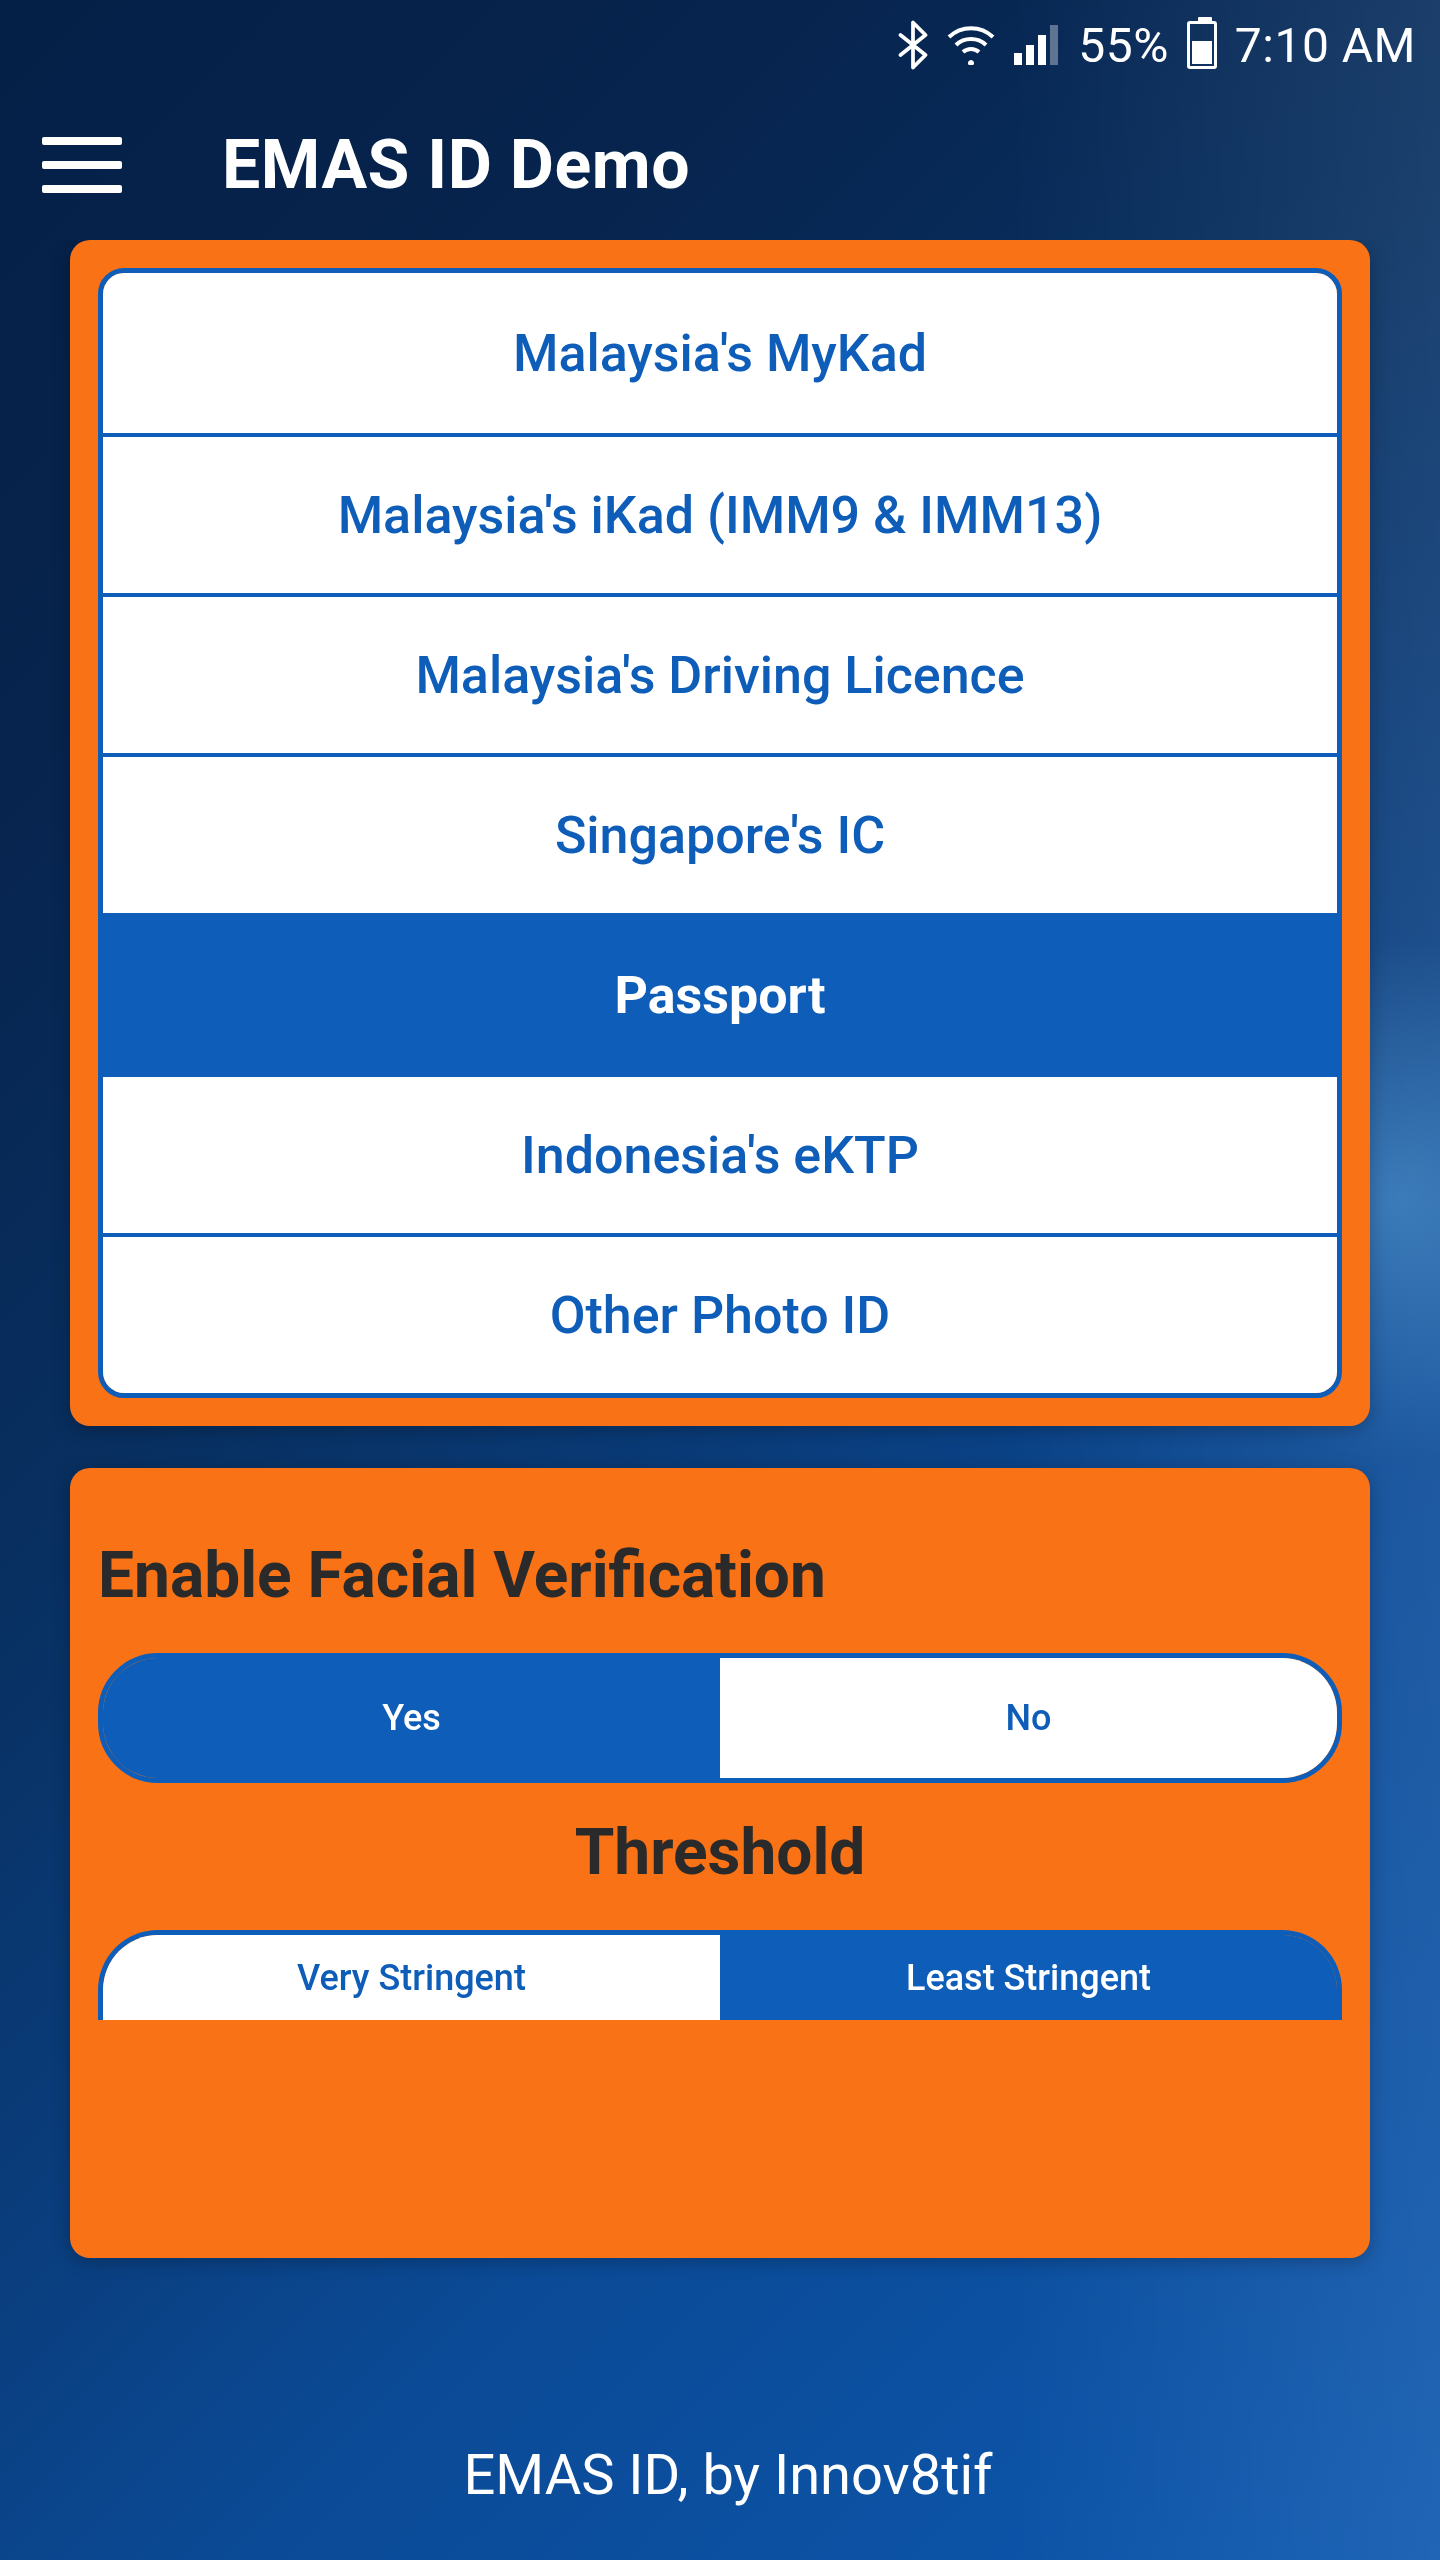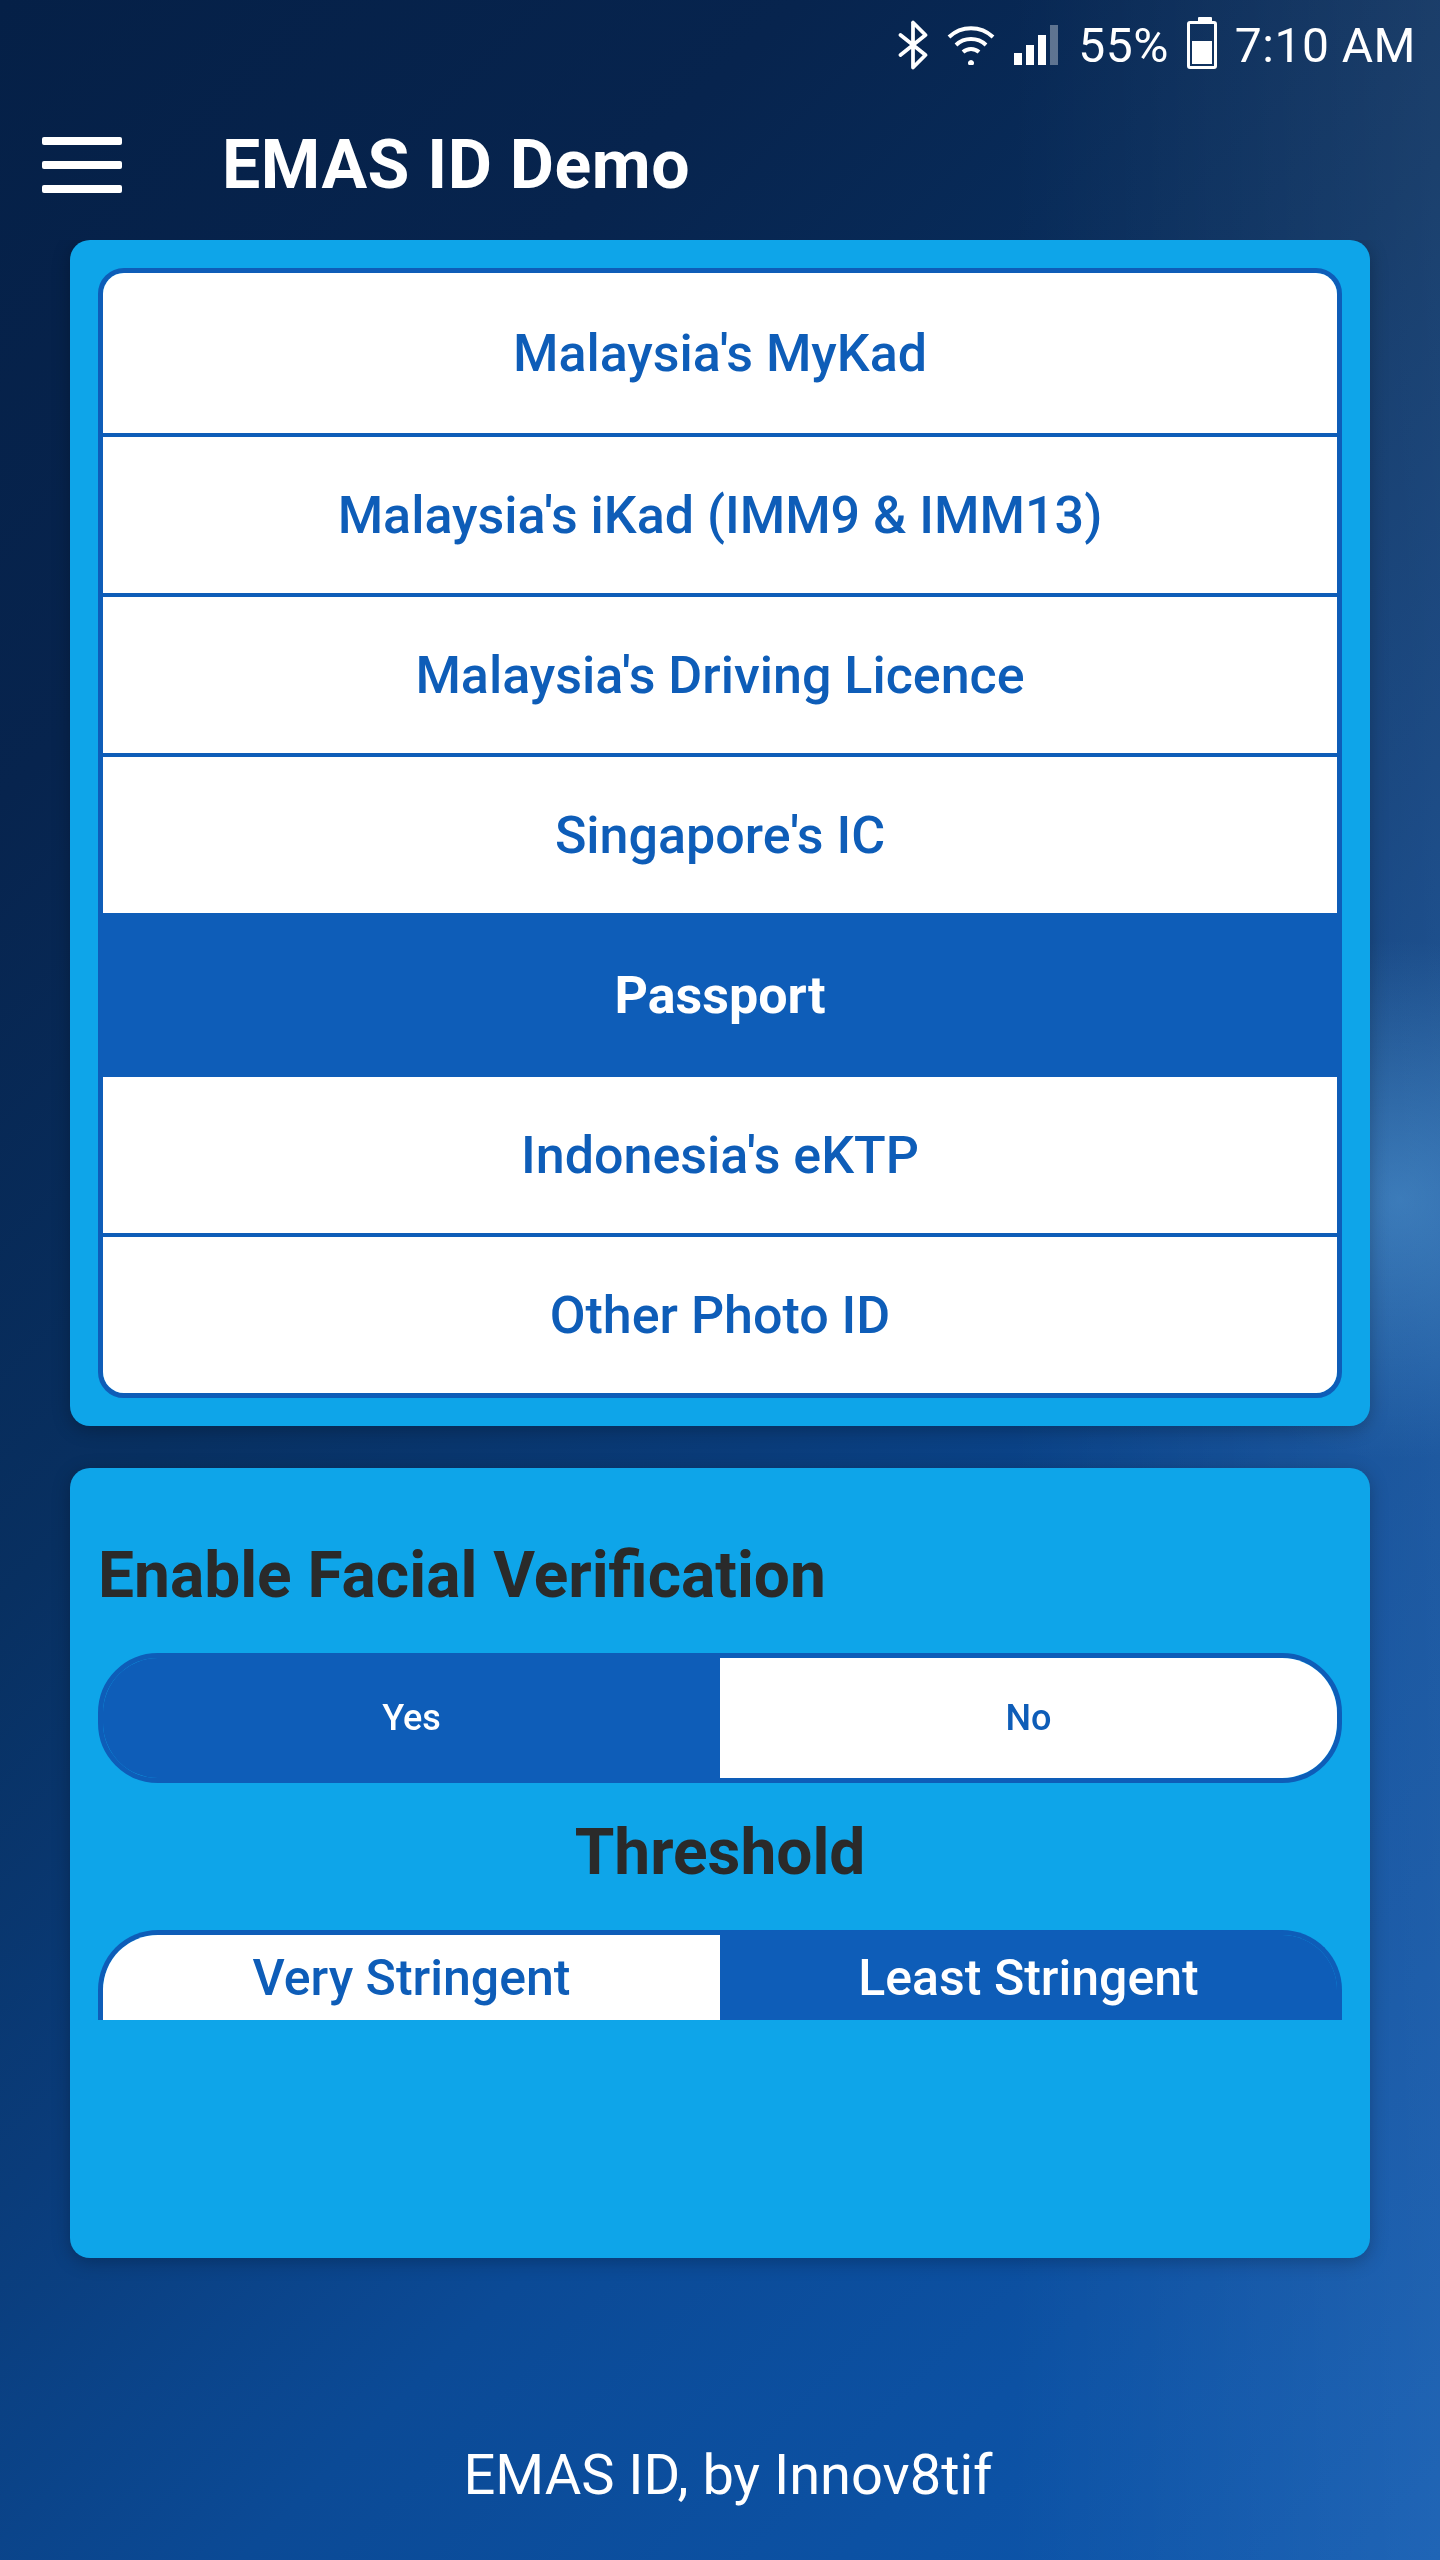--- a/index.html
+++ b/index.html
@@ -57,21 +57,21 @@
   .content {
     position:absolute;
     top:240px; 
     left:0; right:0;
     bottom:170px; 
     padding:0 70px 0 70px;
     overflow:hidden;
   }
 
   .card {
-    background:#0ea5e9;
+    background:#f97316;
     border-radius:20px;
     box-shadow:0 4px 18px rgba(0,0,0,0.25);
     padding:28px 28px;
     margin-bottom:42px;
   }
 
   
   .segment-list {
     border:5px solid #0e5db8;
     border-radius:26px;
@@ -129,21 +129,21 @@
     color:#fff;
   }
 
   
   .pill-toggle.threshold {
     border-radius:60px 60px 0 0;
     height:90px;
     border-bottom:none;
     margin-bottom:0;
   }
-  .pill-toggle.threshold .opt { font-size:50px; }
+  .pill-toggle.threshold .opt { font-size:36px; }
 
   
   .footer {
     position:absolute;
     left:16px; right:0; bottom:0;
     height:170px;
     display:flex;
     align-items:center;
     justify-content:center;
     font-size:56px;

